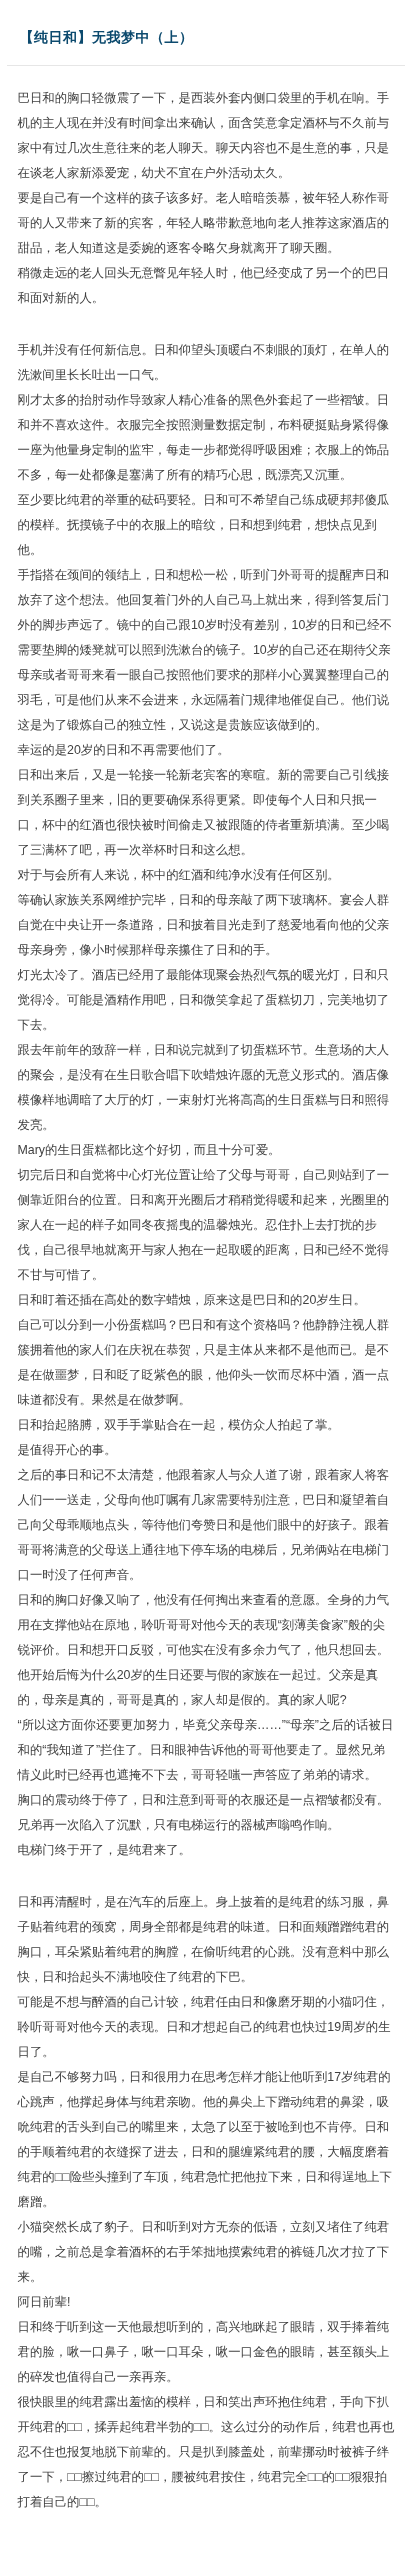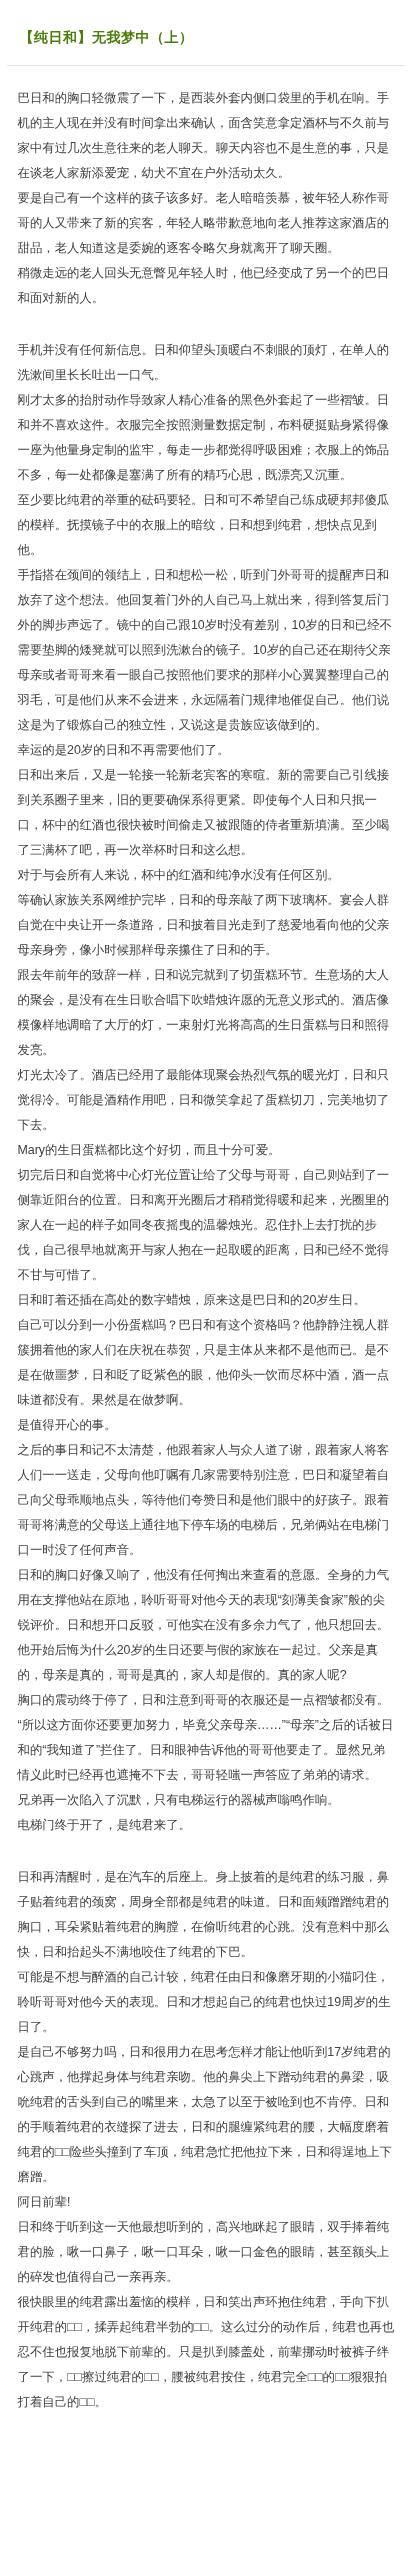--- a/index.html
+++ b/index.html
@@ -13,21 +13,21 @@
     box-sizing: border-box;
     background: #ffffff;
     padding: 28px 17.5px 36px 17.5px;
     font-family: "Liberation Sans", "DejaVu Sans", sans-serif;
   }
   .title {
     margin: 0 0 0 2.1px;
     font-size: 14px;
     line-height: 19.6px;
     font-weight: 700;
-    color: #4d7c0f;
+    color: #0c4a6e;
     letter-spacing: 0.5px;
   }
   .divider {
     height: 0.5px;
     background: #e6e6e6;
     margin: 17.5px -10.3px 0 -10.3px;
   }
   .article-body {
     margin-top: 20.6px;
     font-size: 12.4px;
@@ -56,35 +56,37 @@
       <p>稍微走远的老人回头无意瞥见年轻人时，他已经变成了另一个的巴日和面对新的人。</p>
       <div class="scene-break"></div>
       <p>手机并没有任何新信息。日和仰望头顶暖白不刺眼的顶灯，在单人的洗漱间里长长吐出一口气。</p>
       <p>刚才太多的抬肘动作导致家人精心准备的黑色外套起了一些褶皱。日和并不喜欢这件。衣服完全按照测量数据定制，布料硬挺贴身紧得像一座为他量身定制的监牢，每走一步都觉得呼吸困难；衣服上的饰品不多，每一处都像是塞满了所有的精巧心思，既漂亮又沉重。</p>
       <p>至少要比纯君的举重的砝码要轻。日和可不希望自己练成硬邦邦傻瓜的模样。抚摸镜子中的衣服上的暗纹，日和想到纯君，想快点见到他。</p>
       <p>手指搭在颈间的领结上，日和想松一松，听到门外哥哥的提醒声日和放弃了这个想法。他回复着门外的人自己马上就出来，得到答复后门外的脚步声远了。镜中的自己跟10岁时没有差别，10岁的日和已经不需要垫脚的矮凳就可以照到洗漱台的镜子。10岁的自己还在期待父亲母亲或者哥哥来看一眼自己按照他们要求的那样小心翼翼整理自己的羽毛，可是他们从来不会进来，永远隔着门规律地催促自己。他们说这是为了锻炼自己的独立性，又说这是贵族应该做到的。</p>
       <p>幸运的是20岁的日和不再需要他们了。</p>
       <p>日和出来后，又是一轮接一轮新老宾客的寒暄。新的需要自己引线接到关系圈子里来，旧的更要确保系得更紧。即使每个人日和只抿一口，杯中的红酒也很快被时间偷走又被跟随的侍者重新填满。至少喝了三满杯了吧，再一次举杯时日和这么想。</p>
       <p>对于与会所有人来说，杯中的红酒和纯净水没有任何区别。</p>
       <p>等确认家族关系网维护完毕，日和的母亲敲了两下玻璃杯。宴会人群自觉在中央让开一条道路，日和披着目光走到了慈爱地看向他的父亲母亲身旁，像小时候那样母亲攥住了日和的手。</p>
+      <p>灯光太冷了。酒店已经用了最能体现聚会热烈气氛的暖光灯，日和只觉得冷。可能是酒精作用吧，日和微笑拿起了蛋糕切刀，完美地切了下去。</p>
       <p>跟去年前年的致辞一样，日和说完就到了切蛋糕环节。生意场的大人的聚会，是没有在生日歌合唱下吹蜡烛许愿的无意义形式的。酒店像模像样地调暗了大厅的灯，一束射灯光将高高的生日蛋糕与日和照得发亮。</p>
-      <p>灯光太冷了。酒店已经用了最能体现聚会热烈气氛的暖光灯，日和只觉得冷。可能是酒精作用吧，日和微笑拿起了蛋糕切刀，完美地切了下去。</p>
       <p>Mary的生日蛋糕都比这个好切，而且十分可爱。</p>
       <p>切完后日和自觉将中心灯光位置让给了父母与哥哥，自己则站到了一侧靠近阳台的位置。日和离开光圈后才稍稍觉得暖和起来，光圈里的家人在一起的样子如同冬夜摇曳的温馨烛光。忍住扑上去打扰的步伐，自己很早地就离开与家人抱在一起取暖的距离，日和已经不觉得不甘与可惜了。</p>
       <p>日和盯着还插在高处的数字蜡烛，原来这是巴日和的20岁生日。</p>
       <p>自己可以分到一小份蛋糕吗？巴日和有这个资格吗？他静静注视人群簇拥着他的家人们在庆祝在恭贺，只是主体从来都不是他而已。是不是在做噩梦，日和眨了眨紫色的眼，他仰头一饮而尽杯中酒，酒一点味道都没有。果然是在做梦啊。</p>
+      <p>日和抬起胳膊，双手手掌贴合在一起，模仿众人拍起了掌。</p>
       <p>是值得开心的事。</p>
       <p>之后的事日和记不太清楚，他跟着家人与众人道了谢，跟着家人将客人们一一送走，父母向他叮嘱有几家需要特别注意，巴日和凝望着自己向父母乖顺地点头，等待他们夸赞日和是他们眼中的好孩子。跟着哥哥将满意的父母送上通往地下停车场的电梯后，兄弟俩站在电梯门口一时没了任何声音。</p>
       <p>日和的胸口好像又响了，他没有任何掏出来查看的意愿。全身的力气用在支撑他站在原地，聆听哥哥对他今天的表现“刻薄美食家”般的尖锐评价。日和想开口反驳，可他实在没有多余力气了，他只想回去。他开始后悔为什么20岁的生日还要与假的家族在一起过。父亲是真的，母亲是真的，哥哥是真的，家人却是假的。真的家人呢?</p>
+      <p>“所以这方面你还要更加努力，毕竟父亲母亲……”“母亲”之后的话被日和的“我知道了”拦住了。日和眼神告诉他的哥哥他要走了。显然兄弟情义此时已经再也遮掩不下去，哥哥轻嗤一声答应了弟弟的请求。</p>
       <p>胸口的震动终于停了，日和注意到哥哥的衣服还是一点褶皱都没有。</p>
-      <p>“所以这方面你还要更加努力，毕竟父亲母亲……”“母亲”之后的话被日和的“我知道了”拦住了。日和眼神告诉他的哥哥他要走了。显然兄弟情义此时已经再也遮掩不下去，哥哥轻嗤一声答应了弟弟的请求。</p>
       <p>兄弟再一次陷入了沉默，只有电梯运行的器械声嗡鸣作响。</p>
       <p>电梯门终于开了，是纯君来了。</p>
       <div class="scene-break"></div>
       <p>日和再清醒时，是在汽车的后座上。身上披着的是纯君的练习服，鼻子贴着纯君的颈窝，周身全部都是纯君的味道。日和面颊蹭蹭纯君的胸口，耳朵紧贴着纯君的胸膛，在偷听纯君的心跳。没有意料中那么快，日和抬起头不满地咬住了纯君的下巴。</p>
       <p>可能是不想与醉酒的自己计较，纯君任由日和像磨牙期的小猫叼住，聆听哥哥对他今天的表现。日和才想起自己的纯君也快过19周岁的生日了。</p>
       <p>是自己不够努力吗，日和很用力在思考怎样才能让他听到17岁纯君的心跳声，他撑起身体与纯君亲吻。他的鼻尖上下蹭动纯君的鼻梁，吸吮纯君的舌头到自己的嘴里来，太急了以至于被呛到也不肯停。日和的手顺着纯君的衣缝探了进去，日和的腿缠紧纯君的腰，大幅度磨着纯君的□□险些头撞到了车顶，纯君急忙把他拉下来，日和得逞地上下磨蹭。</p>
+      <p>小猫突然长成了豹子。日和听到对方无奈的低语，立刻又堵住了纯君的嘴，之前总是拿着酒杯的右手笨拙地摸索纯君的裤链几次才拉了下来。</p>
       <p>阿日前辈!</p>
       <p>日和终于听到这一天他最想听到的，高兴地眯起了眼睛，双手捧着纯君的脸，啾一口鼻子，啾一口耳朵，啾一口金色的眼睛，甚至额头上的碎发也值得自己一亲再亲。</p>
       <p>很快眼里的纯君露出羞恼的模样，日和笑出声环抱住纯君，手向下扒开纯君的□□，揉弄起纯君半勃的□□。这么过分的动作后，纯君也再也忍不住也报复地脱下前辈的。只是扒到膝盖处，前辈挪动时被裤子绊了一下，□□擦过纯君的□□，腰被纯君按住，纯君完全□□的□□狠狠拍打着自己的□□。</p>
     </div>
 </div>
 
 
 </body></html>

